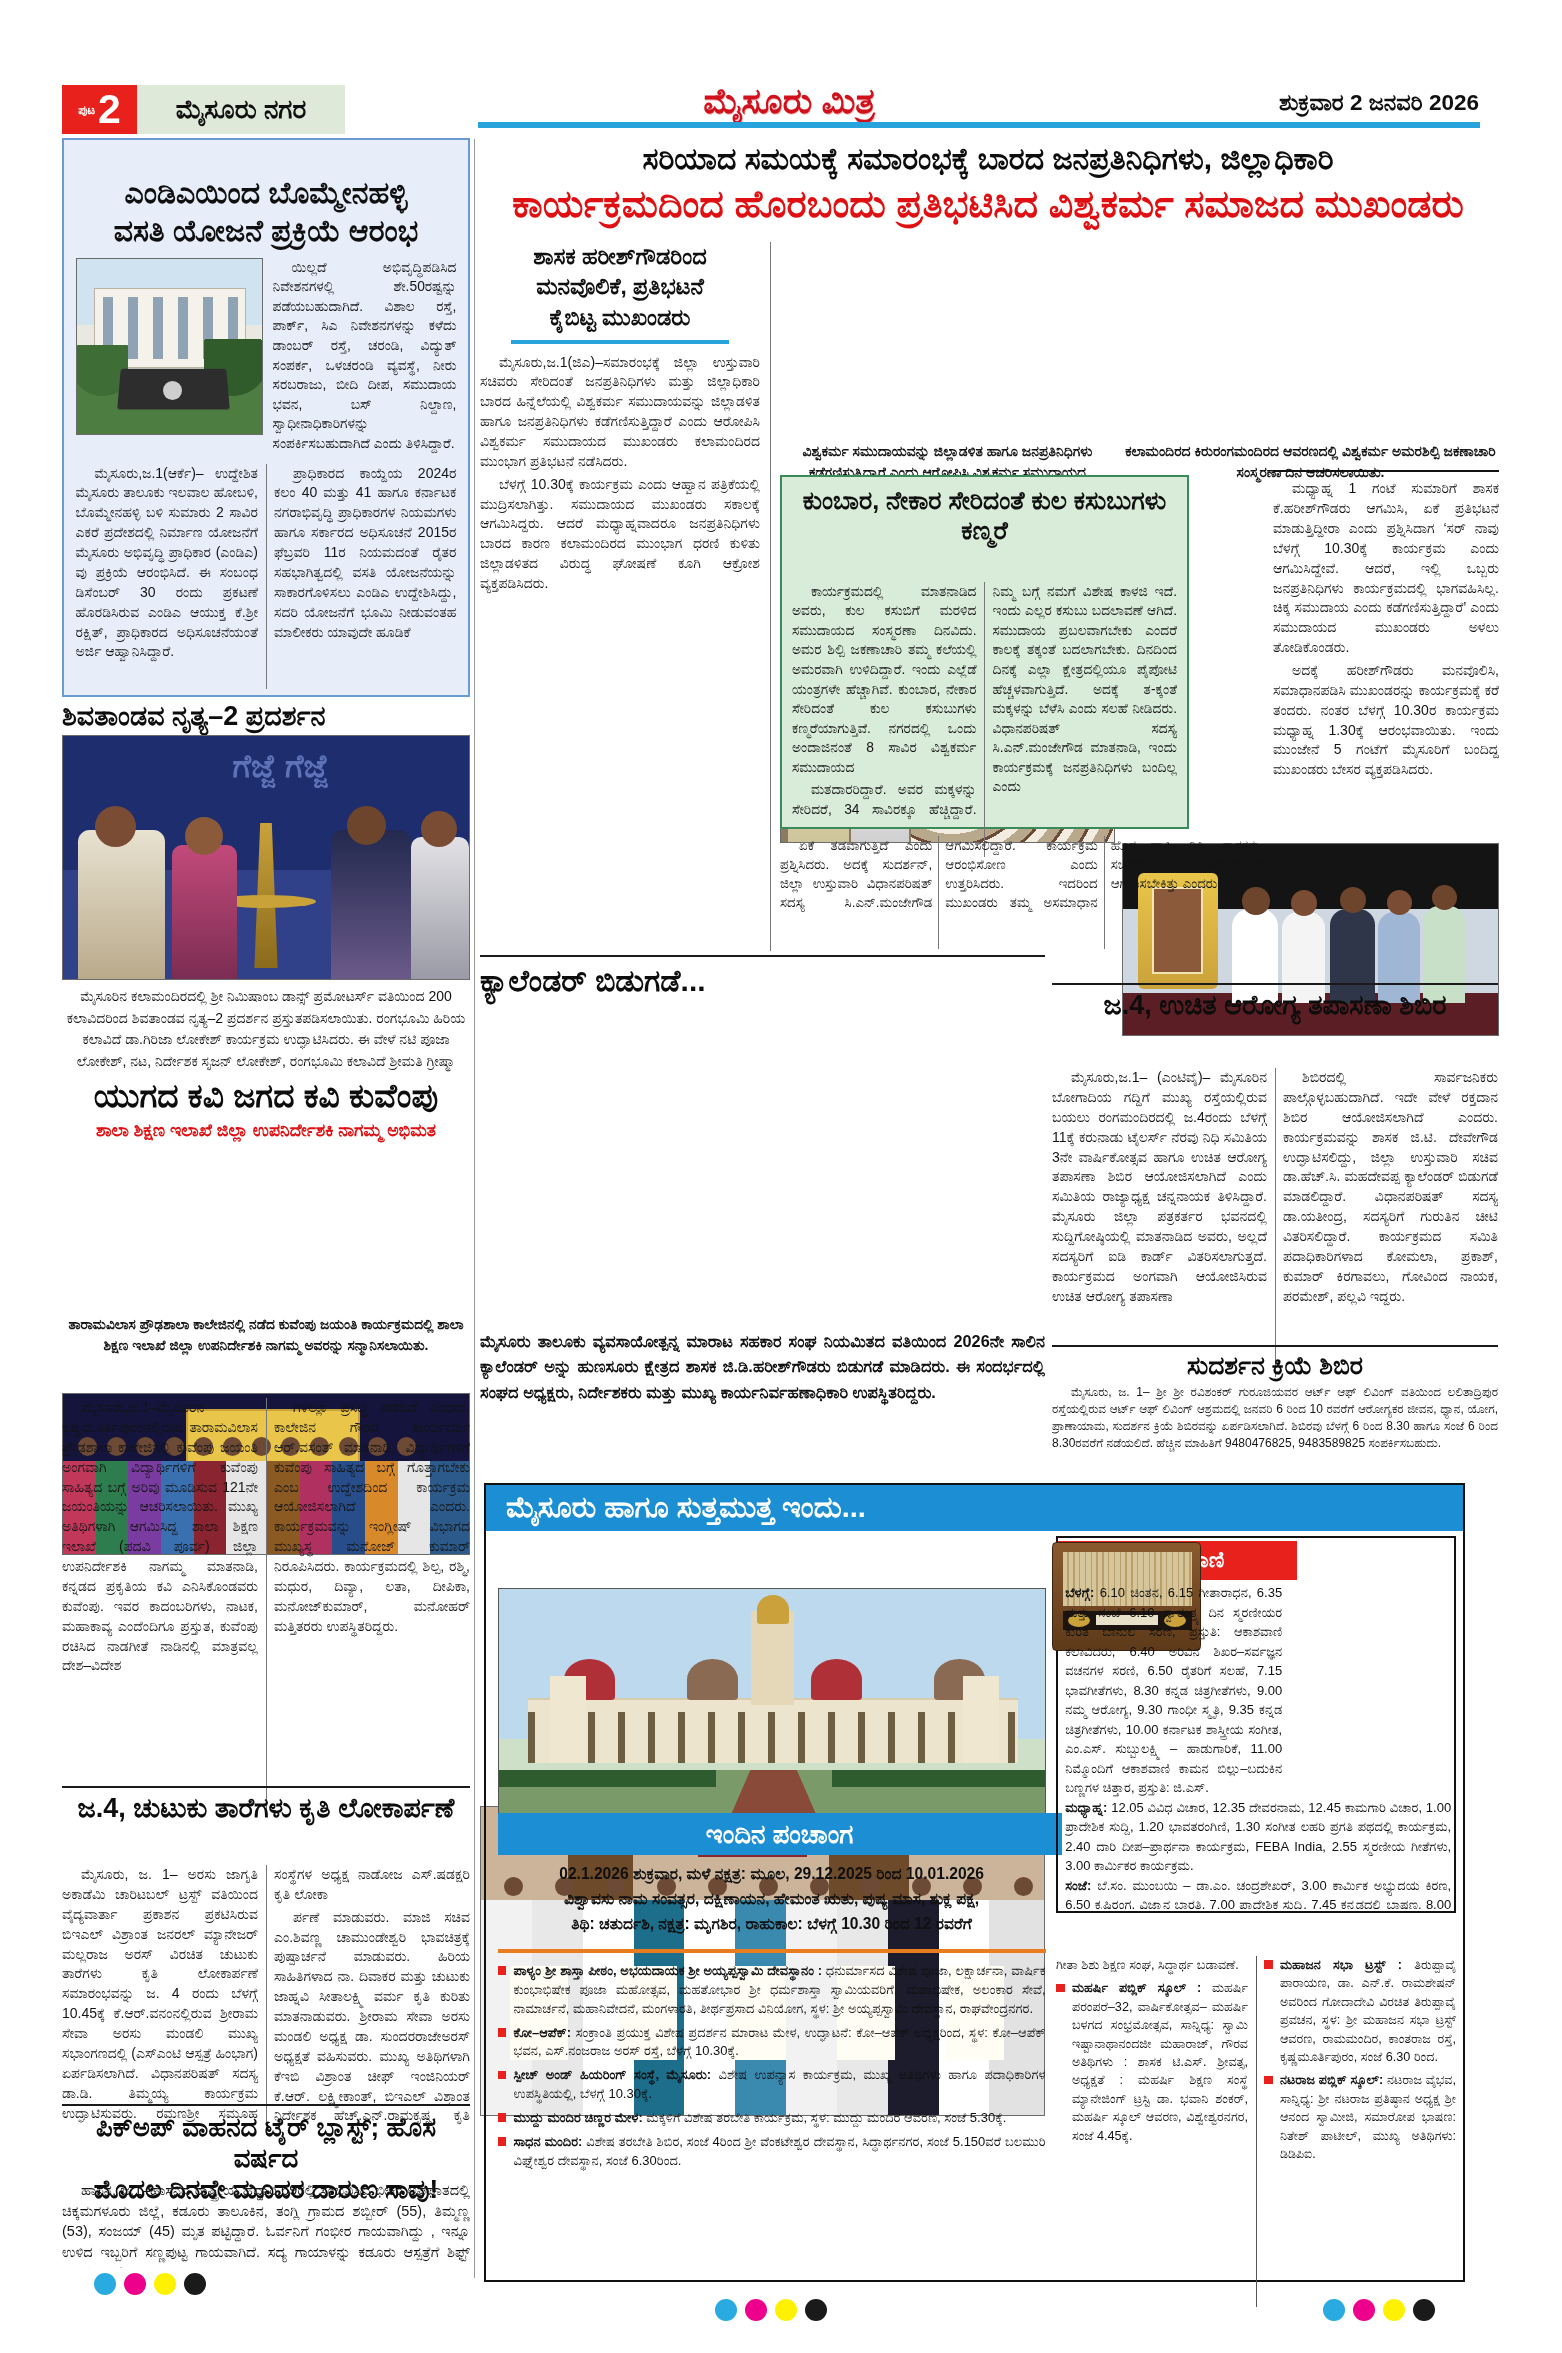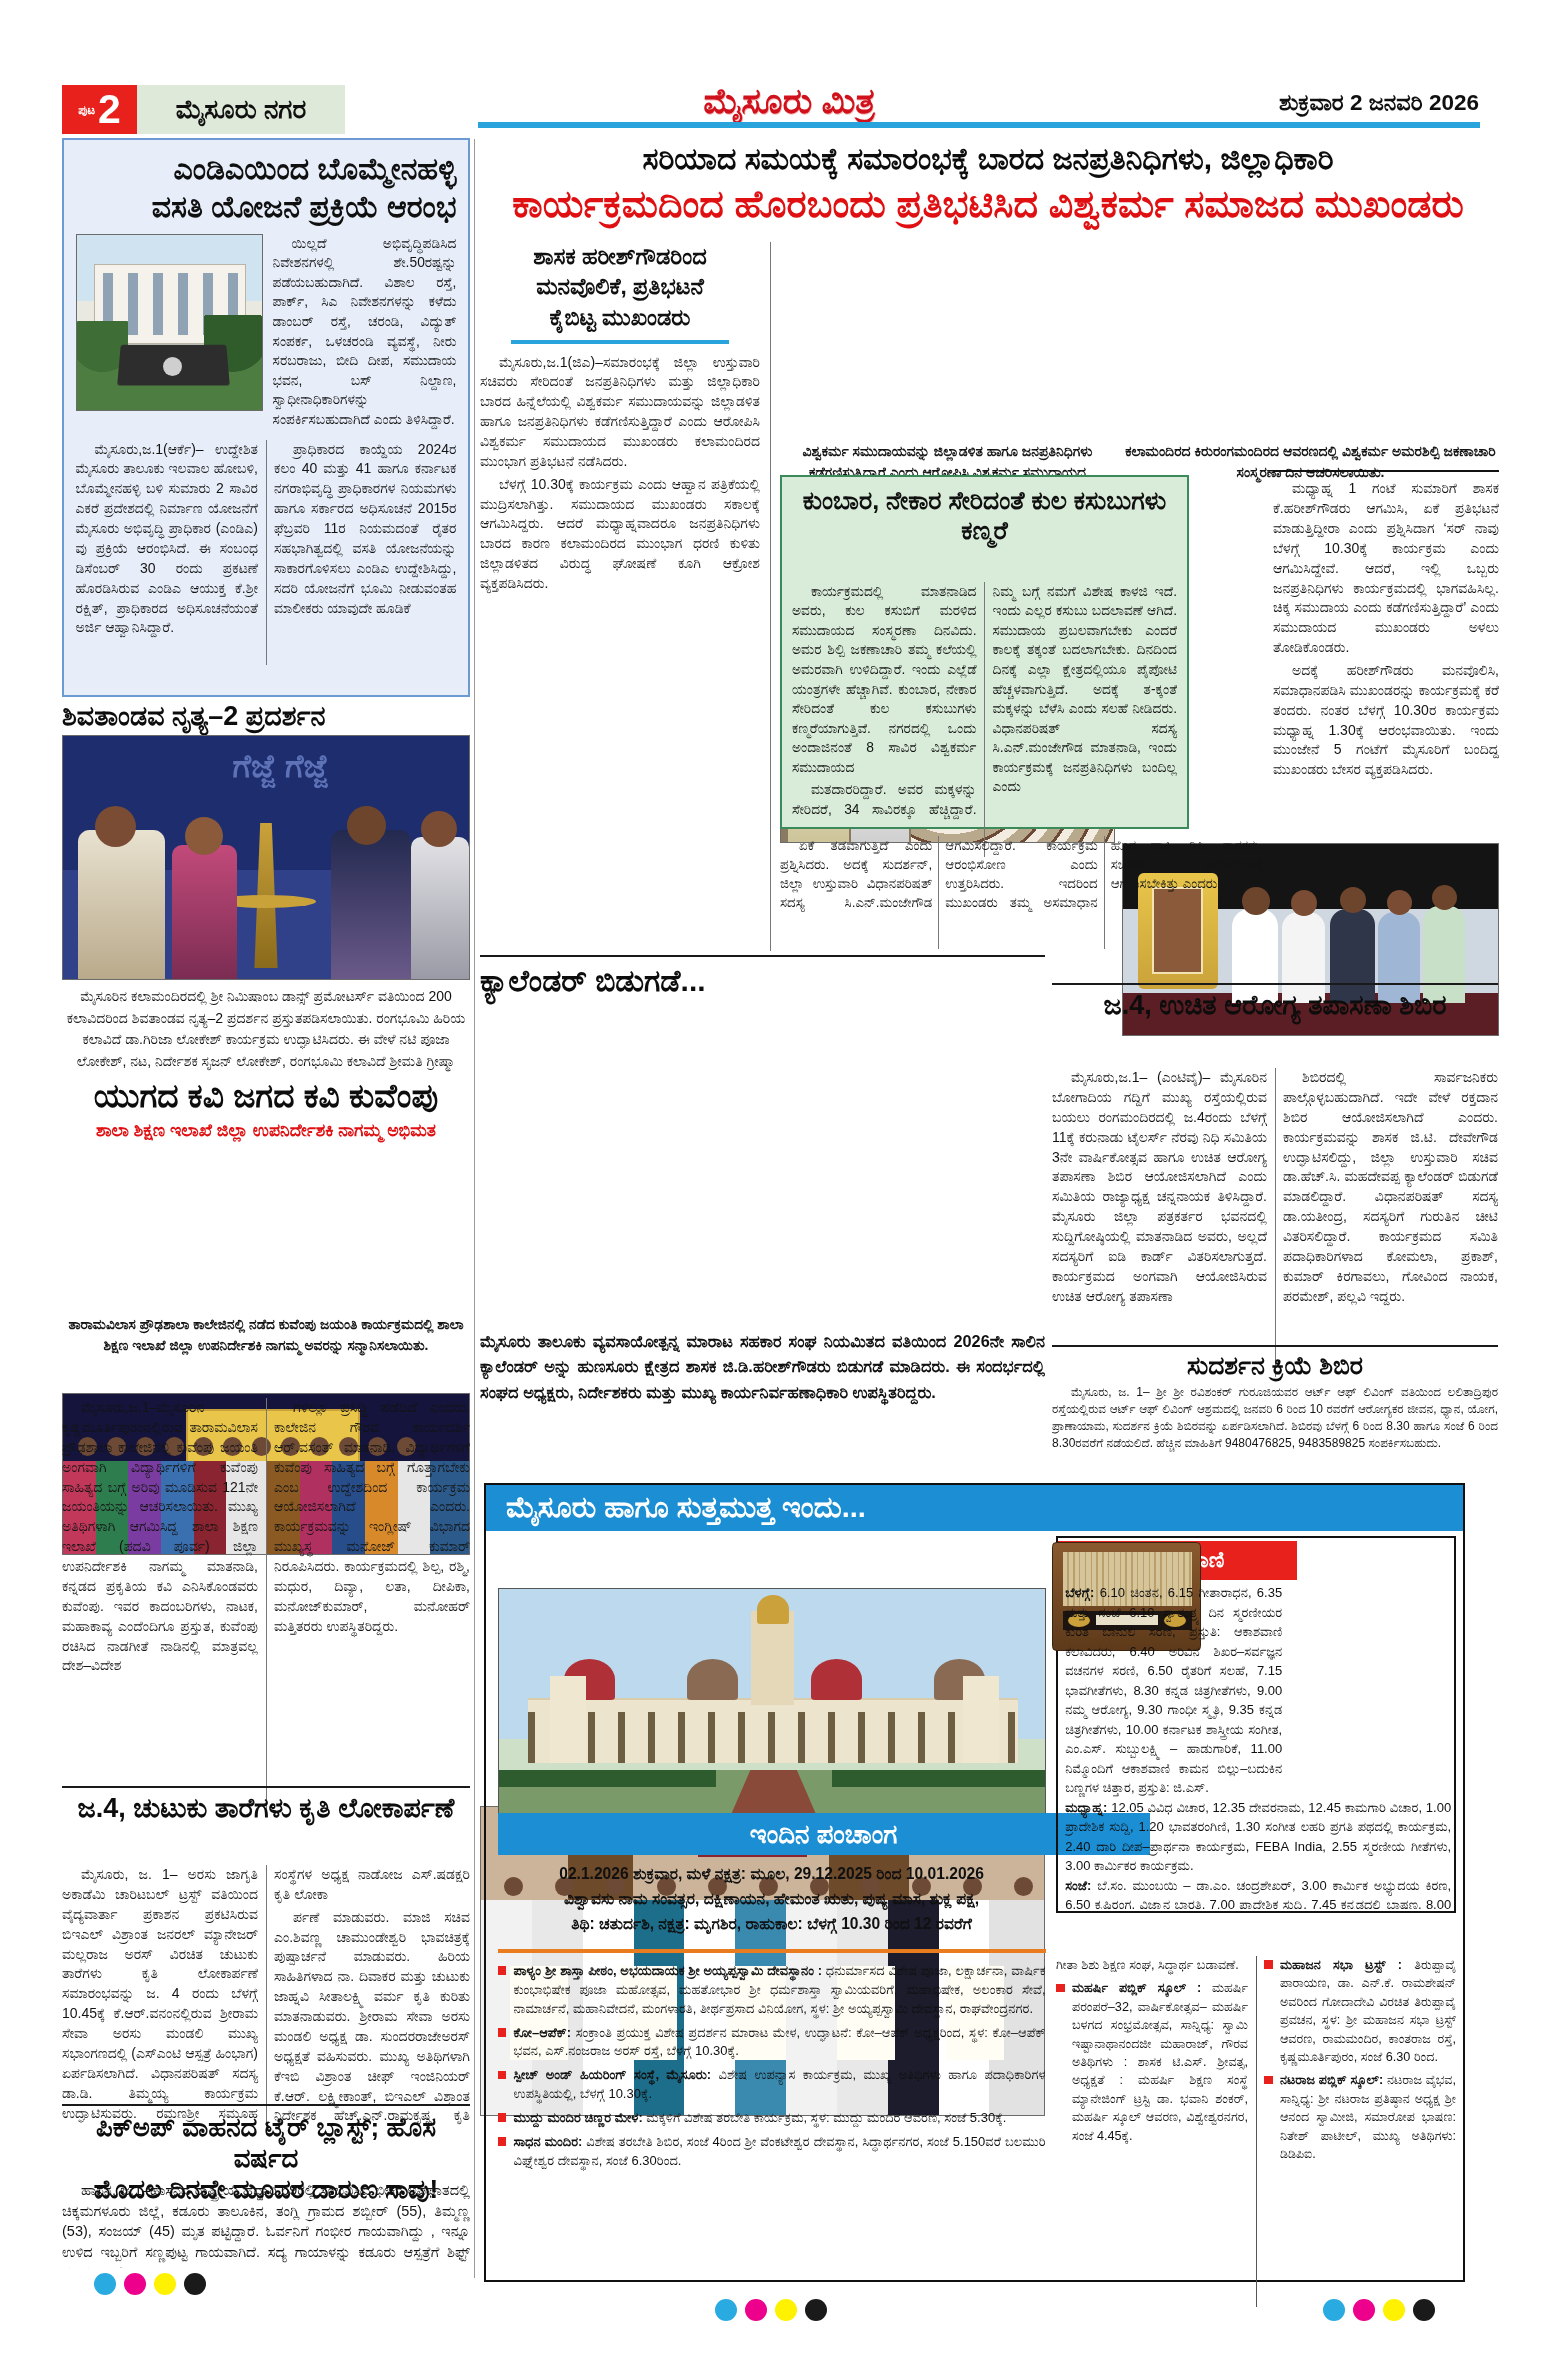--- a/index.html
+++ b/index.html
@@ -37,21 +37,21 @@
   <div class="abs" style="left:623px; top:81px; width:333px; text-align:center; color:#d0111b; font-size:35px; font-weight:bold; transform:skewX(-4deg); text-shadow:0.7px 0.7px 0 #f4b5b5;">
     <span>ಮೈಸೂರು ಮಿತ್ರ</span>
   </div>
   <div class="abs" style="left:1130px; top:90px; width:349px; text-align:right; font-size:22.5px; font-weight:bold;">
     <span>ಶುಕ್ರವಾರ 2 ಜನವರಿ 2026</span>
   </div>
   <div class="abs" style="left:478px; top:122px; width:1002px; height:5.8px; background:#29a3dc;"></div>
   <div class="abs" style="left:474px; top:139px; width:1.4px; height:2139px; background:#9a9a9a;"></div>
 
   <div class="abs" style="left:62px; top:138px; width:408px; height:559px; background:#e8eef9; border:2.2px solid #6b9bd2; padding:10px 11.6px;">
-    <div style="font-size:30px; font-weight:bold; line-height:1.25; text-align:right;">
+    <div style="font-size:30px; font-weight:bold; line-height:1.25; text-align:center;margin-top:24px;">
       <div>ಎಂಡಿಎಯಿಂದ ಬೊಮ್ಮೇನಹಳ್ಳಿ</div>
       <div>ವಸತಿ ಯೋಜನೆ ಪ್ರಕ್ರಿಯೆ ಆರಂಭ</div>
     </div>
     <div style="display:flex; margin-top:8.7px;">
       <div class="photo" style="width:187px; height:177px; flex:none; background:linear-gradient(#cfe3f0 0 38%, #e9e9e2 38% 66%, #4e7d42 66% 100%);">
         <div class="abs" style="left:17.4px; top:29px; width:152px; height:80px; background:#f4f2ea; border:0.7px solid #b9b4a4;"></div>
         <div class="abs" style="left:26px; top:38px; width:135px; height:62px; background:repeating-linear-gradient(90deg,#8fa3b5 0 10px,#f4f2ea 10px 25px);"></div>
         <div class="abs" style="left:0; top:86px; width:51px; height:65px; background:radial-gradient(circle at 50% 30%,#3e6e35 0 60%,transparent 61%);"></div>
         <div class="abs" style="right:0; top:80px; width:58px; height:72px; background:radial-gradient(circle at 50% 30%,#2f5c2a 0 60%,transparent 61%);"></div>
         <div class="abs" style="left:42px; top:109px; width:109px; height:41px; background:#2d2d2d; transform:perspective(87px) rotateX(8deg); border-radius:2.9px;"></div>
@@ -269,21 +269,21 @@
       <div class="dome" style="left:188px; top:70px; width:51px; height:41px; background:#8a6a52;"></div>
       <div class="dome" style="left:312px; top:70px; width:51px; height:41px; background:#b03038;"></div>
       <div class="dome" style="left:435px; top:70px; width:51px; height:41px; background:#8a6a52;"></div>
       <div class="abs" style="left:51px; top:87px; width:36px; height:87px; background:#efe7cf;"></div>
       <div class="abs" style="left:464px; top:87px; width:36px; height:87px; background:#efe7cf;"></div>
       <div class="abs" style="left:217px; top:181px; width:116px; height:80px; background:#8a4a3a; clip-path:polygon(30% 0,70% 0,100% 100%,0 100%);"></div>
       <div class="abs" style="left:0px; top:181px; width:217px; height:17.4px; background:#2e5c2e;"></div>
       <div class="abs" style="left:333px; top:181px; width:215px; height:17.4px; background:#2e5c2e;"></div>
     </div>
 
-    <div class="blue-bar" style="position:absolute; left:11.6px; top:328px; width:652px; height:42px; font-size:26px; justify-content:center;">
+    <div class="blue-bar" style="position:absolute; left:11.6px; top:328px; width:564px; height:42px; font-size:26px; justify-content:center;">
       <span>ಇಂದಿನ ಪಂಚಾಂಗ</span>
     </div>
     <div class="abs" style="left:11.6px; top:377px; width:548px; height:81px; text-align:center; font-weight:bold; font-size:15.6px; line-height:1.6;">
       <div>02.1.2026 ಶುಕ್ರವಾರ, ಮಳೆ ನಕ್ಷತ್ರ: ಮೂಲ, 29.12.2025 ರಿಂದ 10.01.2026</div>
       <div>ವಿಶ್ವಾವಸು ನಾಮ ಸಂವತ್ಸರ, ದಕ್ಷಿಣಾಯನ, ಹೇಮಂತ ಋತು, ಪುಷ್ಯ ಮಾಸ, ಶುಕ್ಲ ಪಕ್ಷ,</div>
       <div>ತಿಥಿ: ಚತುರ್ದಶಿ, ನಕ್ಷತ್ರ: ಮೃಗಶಿರ, ರಾಹುಕಾಲ: ಬೆಳಗ್ಗೆ 10.30 ರಿಂದ 12 ರವರೆಗೆ</div>
     </div>
     <div class="abs" style="left:11.6px; top:464px; width:548px; height:4.3px; background:#e87c1f;"></div>
 
     <div class="abs" style="left:11.6px; top:477px; width:548px; height:309px; font-size:13px; line-height:1.45; overflow:hidden;">

